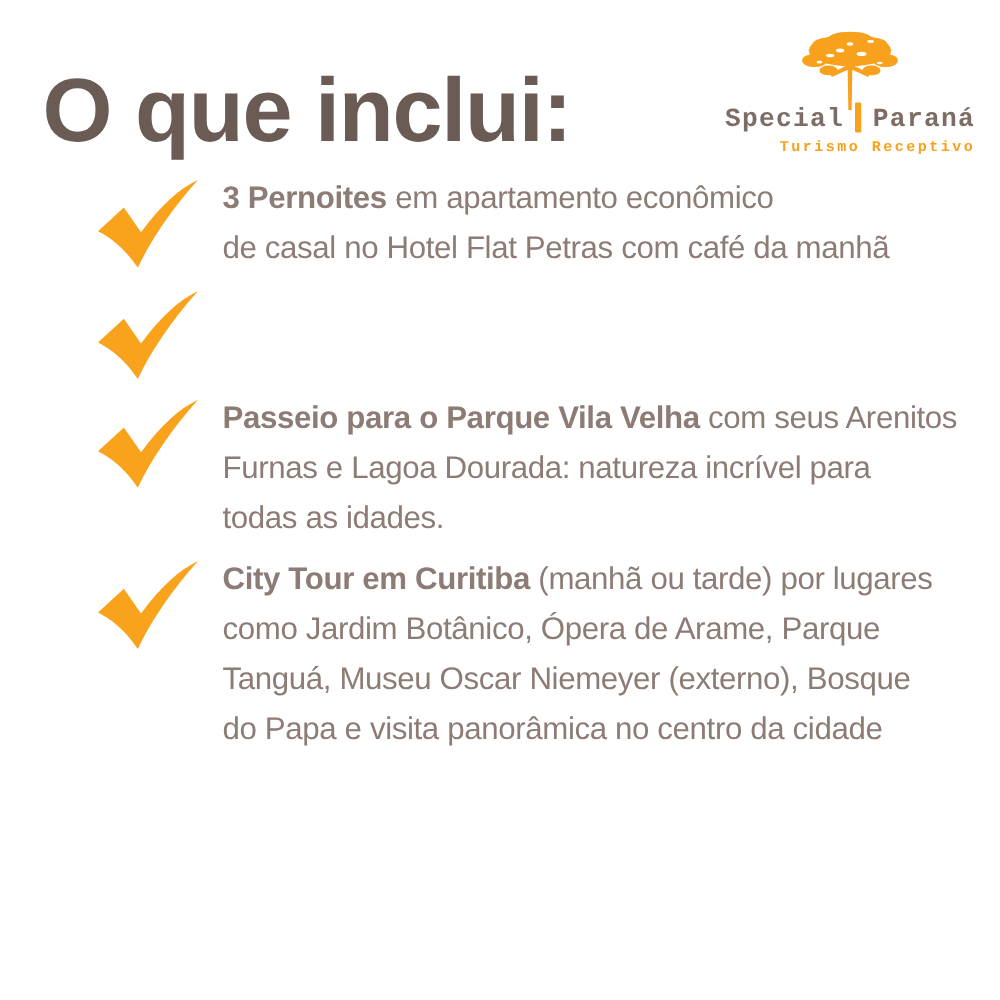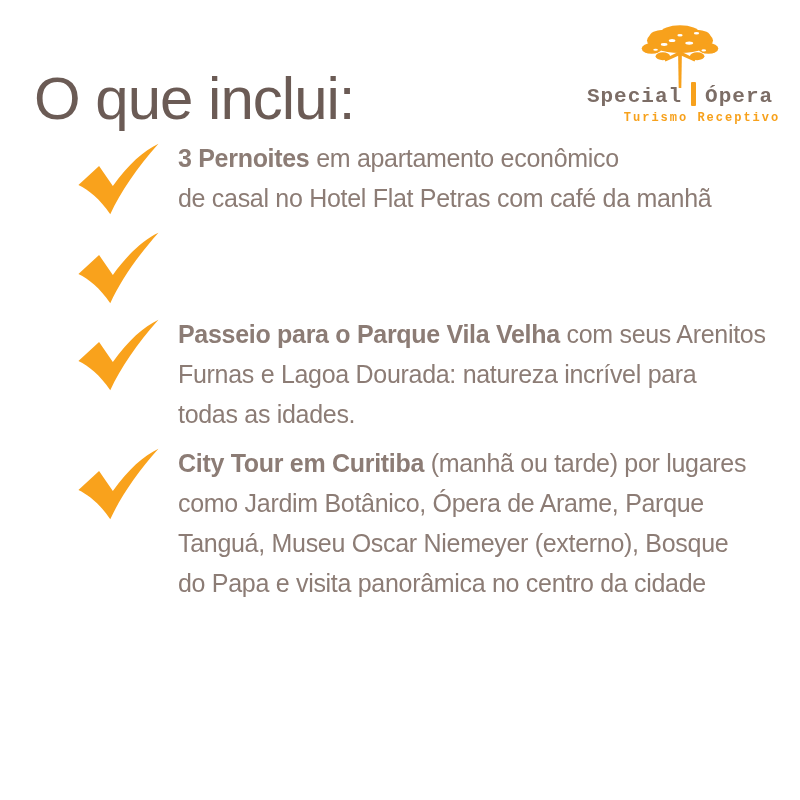--- a/index.html
+++ b/index.html
@@ -17,23 +17,23 @@
     position:relative;
     overflow:hidden;
   }
   .page{
     position:relative;
     width:800px;height:800px;
     background:var(--bg);
   }
   h1.title{
     position:absolute;
-    left:34px;top:64px;
-    font-size:60px;
-    font-weight:400;
+    left:34px;top:48px;
+    font-size:72px;
+    font-weight:700;
     letter-spacing:-1px;
     color:var(--title-color);
   }
   
   .logo{
     position:absolute;
     top:22px;left:572px;width:216px;
     display:flex;flex-direction:column;align-items:center;
   }
   .logo .tree{width:96px;height:66px;display:block;}
@@ -116,21 +116,21 @@
         <ellipse cx="70" cy="20" rx="4" ry="2"></ellipse>
         <ellipse cx="46" cy="34" rx="5" ry="2.2"></ellipse>
         <ellipse cx="95" cy="17" rx="4" ry="1.8"></ellipse>
         <ellipse cx="33" cy="42" rx="3.5" ry="1.6"></ellipse>
         <ellipse cx="106" cy="43" rx="3.5" ry="1.6"></ellipse>
       </g>
     </svg>
     <div class="logo-name">
       <span>Special</span>
       <span class="trunk-bar"></span>
-      <span>Ópera</span>
+      <span>Paraná</span>
     </div>
     <div class="logo-tagline">Turismo Receptivo</div>
   </div>
 
   <ul class="includes">
     <li>
       <svg class="check" viewBox="0 0 100 86" xmlns="http://www.w3.org/2000/svg" aria-hidden="true">
         <path fill="#F9A21C" d="M4,50 L28,28 L44,51 C62,26 80,10 97,2 C72,30 53,58 41,84 C29,66 16,56 4,50 Z"></path>
       </svg>
       <p class="item-text"><span class="b">3 Pernoites</span><span> em apartamento econômico

